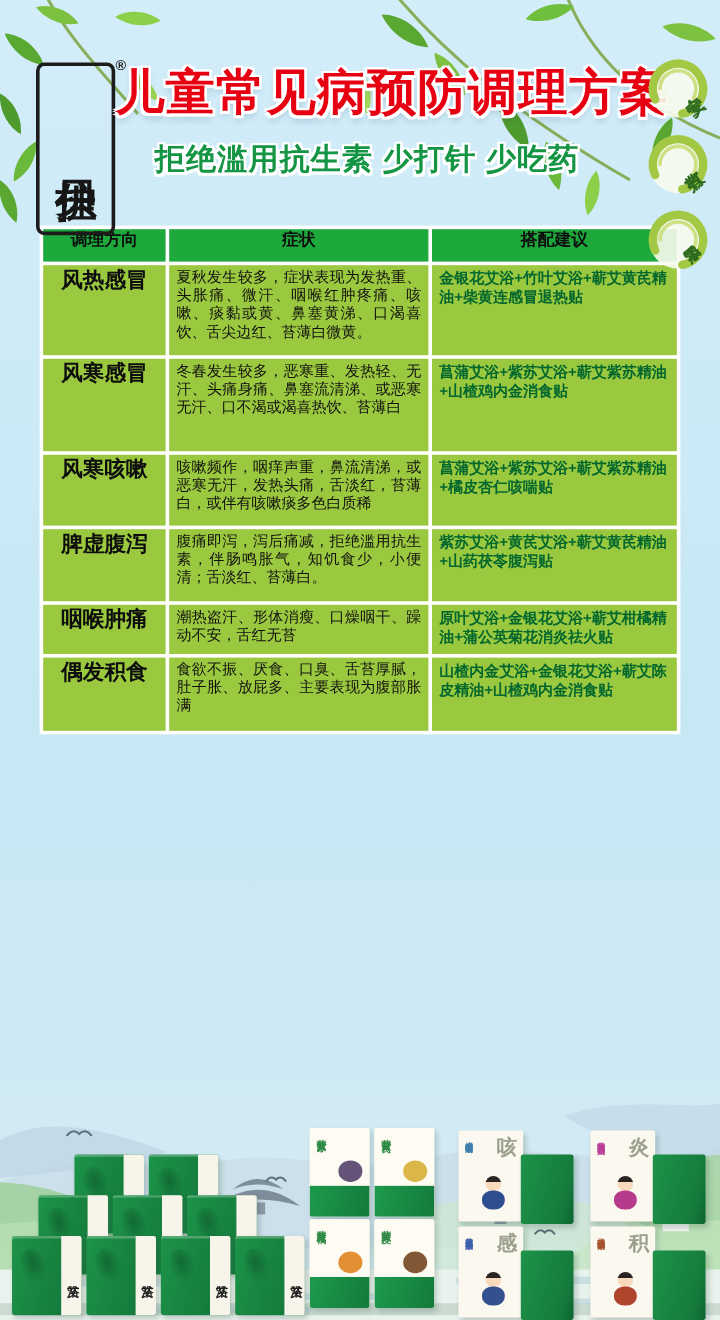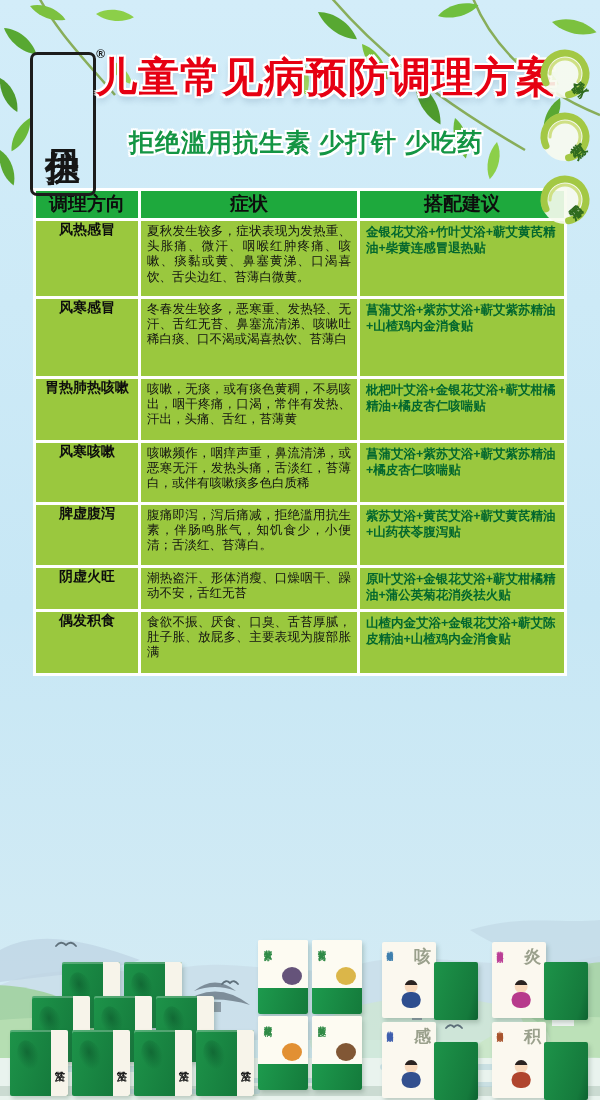--- a/index.html
+++ b/index.html
@@ -17,41 +17,41 @@
   .logo{position:absolute;left:30px;top:52px;width:60px;height:138px;z-index:3;
     border:3px solid #1c1c1c;border-radius:7px;display:flex;align-items:center;justify-content:center;}
   .logo-chars{writing-mode:vertical-rl;font-family:"DejaVu Serif",serif;font-weight:900;
     font-size:34px;line-height:1;color:#161616;letter-spacing:2px;}
   .logo-reg{position:absolute;right:-12px;top:-8px;font-size:12px;color:#161616;font-weight:bold;}
 
   .title{position:absolute;left:96px;top:50px;width:436px;z-index:3;text-align:center;
     font-size:41px;font-weight:900;color:#e60012;letter-spacing:1px;white-space:nowrap;
     text-shadow:-2px -2px 0 #fff,2px -2px 0 #fff,-2px 2px 0 #fff,2px 2px 0 #fff,
       -2px 0 0 #fff,2px 0 0 #fff,0 -2px 0 #fff,0 2px 0 #fff,0 5px 6px rgba(40,80,120,.25);}
-  .subtitle{position:absolute;left:86px;top:126px;width:440px;z-index:3;text-align:center;
+  .subtitle{position:absolute;left:86px;top:116px;width:440px;z-index:3;text-align:center;
     font-size:25px;font-weight:900;color:#149544;letter-spacing:1px;white-space:nowrap;
     text-shadow:-2px -2px 0 #fff,2px -2px 0 #fff,-2px 2px 0 #fff,2px 2px 0 #fff,
       -2px 0 0 #fff,2px 0 0 #fff,0 -2px 0 #fff,0 2px 0 #fff;}
 
   .badges{position:absolute;right:5px;top:44px;z-index:3;display:flex;flex-direction:column;gap:3px;}
   .badge{position:relative;width:60px;height:60px;}
   .badge svg{position:absolute;left:0;top:0;}
   .badge-label{position:absolute;left:0;top:0;width:60px;height:60px;display:flex;
     align-items:center;justify-content:center;writing-mode:vertical-rl;
     transform:rotate(-42deg);font-family:"DejaVu Serif",serif;font-weight:900;
     font-size:15px;color:#2f6b1e;letter-spacing:0px;line-height:1;}
   .badge-label.small{font-size:13px;}
 
   
   table.scheme{position:absolute;left:33px;top:188px;z-index:2;width:534px;
     border-collapse:separate;border-spacing:3px;background:#ffffff;table-layout:fixed;}
   table.scheme td,table.scheme th{overflow:hidden;vertical-align:top;}
-  th.col-h{background:#1ea93d;color:#0d0d0d;font-size:19px;font-weight:900;
+  th.col-h{background:#1ea93d;color:#0d0d0d;font-size:14px;font-weight:900;
     text-align:center;vertical-align:middle;height:27px;padding:0 2px;}
-  td.c-dir{background:#9ac83e;color:#0d0d0d;font-size:14px;font-weight:700;
+  td.c-dir{background:#9ac83e;color:#0d0d0d;font-size:18px;font-weight:700;
     text-align:center;vertical-align:middle;padding:0 2px;}
   td.c-sym{background:#9ac83e;color:#111;font-size:12.5px;line-height:15.2px;
     text-align:justify;padding:3px 6px 2px 6px;}
   td.c-sug{background:#9ac83e;color:#03672e;font-size:12.5px;font-weight:700;
     line-height:16px;text-align:left;padding:3px 5px 2px 6px;}
   tr.h76 td{height:70px}.poster tr.h78 td{height:72px}.poster tr.h62 td{height:56px}
   tr.h60 td{height:54px}.poster tr.h61 td{height:55px}.poster tr.h42 td{height:36px}
   tr.h58 td{height:52px}
 
   
@@ -195,40 +195,35 @@
       <th class="col-h">症状</th>
       <th class="col-h">搭配建议</th>
     </tr>
     <tr class="h76">
       <td class="c-dir">风热感冒</td>
       <td class="c-sym">夏秋发生较多，症状表现为发热重、头胀痛、微汗、咽喉红肿疼痛、咳嗽、痰黏或黄、鼻塞黄涕、口渴喜饮、舌尖边红、苔薄白微黄。</td>
       <td class="c-sug">金银花艾浴+竹叶艾浴+蕲艾黄芪精油+柴黄连感冒退热贴</td>
     </tr>
     <tr class="h78">
       <td class="c-dir">风寒感冒</td>
-      <td class="c-sym">冬春发生较多，恶寒重、发热轻、无汗、舌红无苔、鼻塞流清涕、咳嗽吐稀白痰、口不渴或渴喜热饮、苔薄白</td>
+      <td class="c-sym">冬春发生较多，恶寒重、发热轻、无汗、头痛身痛、鼻塞流清涕、或恶寒无汗、口不渴或渴喜热饮、苔薄白</td>
       <td class="c-sug">菖蒲艾浴+紫苏艾浴+蕲艾紫苏精油+山楂鸡内金消食贴</td>
-    </tr>
-    <tr class="h62">
-      <td class="c-dir">胃热肺热咳嗽</td>
-      <td class="c-sym">咳嗽，无痰，或有痰色黄稠，不易咳出，咽干疼痛，口渴，常伴有发热、汗出，头痛、舌红，苔薄黄</td>
-      <td class="c-sug">枇杷叶艾浴+金银花艾浴+蕲艾柑橘精油+橘皮杏仁咳喘贴</td>
     </tr>
     <tr class="h60">
       <td class="c-dir">风寒咳嗽</td>
       <td class="c-sym">咳嗽频作，咽痒声重，鼻流清涕，或恶寒无汗，发热头痛，舌淡红，苔薄白，或伴有咳嗽痰多色白质稀</td>
       <td class="c-sug">菖蒲艾浴+紫苏艾浴+蕲艾紫苏精油+橘皮杏仁咳喘贴</td>
     </tr>
     <tr class="h61">
       <td class="c-dir">脾虚腹泻</td>
       <td class="c-sym">腹痛即泻，泻后痛减，拒绝滥用抗生素，伴肠鸣胀气，知饥食少，小便清；舌淡红、苔薄白。</td>
       <td class="c-sug">紫苏艾浴+黄芪艾浴+蕲艾黄芪精油+山药茯苓腹泻贴</td>
     </tr>
     <tr class="h42">
-      <td class="c-dir">阴虚火旺</td>
+      <td class="c-dir">咽喉肿痛</td>
       <td class="c-sym">潮热盗汗、形体消瘦、口燥咽干、躁动不安，舌红无苔</td>
       <td class="c-sug">原叶艾浴+金银花艾浴+蕲艾柑橘精油+蒲公英菊花消炎祛火贴</td>
     </tr>
     <tr class="h62">
       <td class="c-dir">偶发积食</td>
       <td class="c-sym">食欲不振、厌食、口臭、舌苔厚腻，肚子胀、放屁多、主要表现为腹部胀满</td>
       <td class="c-sug">山楂内金艾浴+金银花艾浴+蕲艾陈皮精油+山楂鸡内金消食贴</td>
     </tr>
   </tbody>
     </table>

